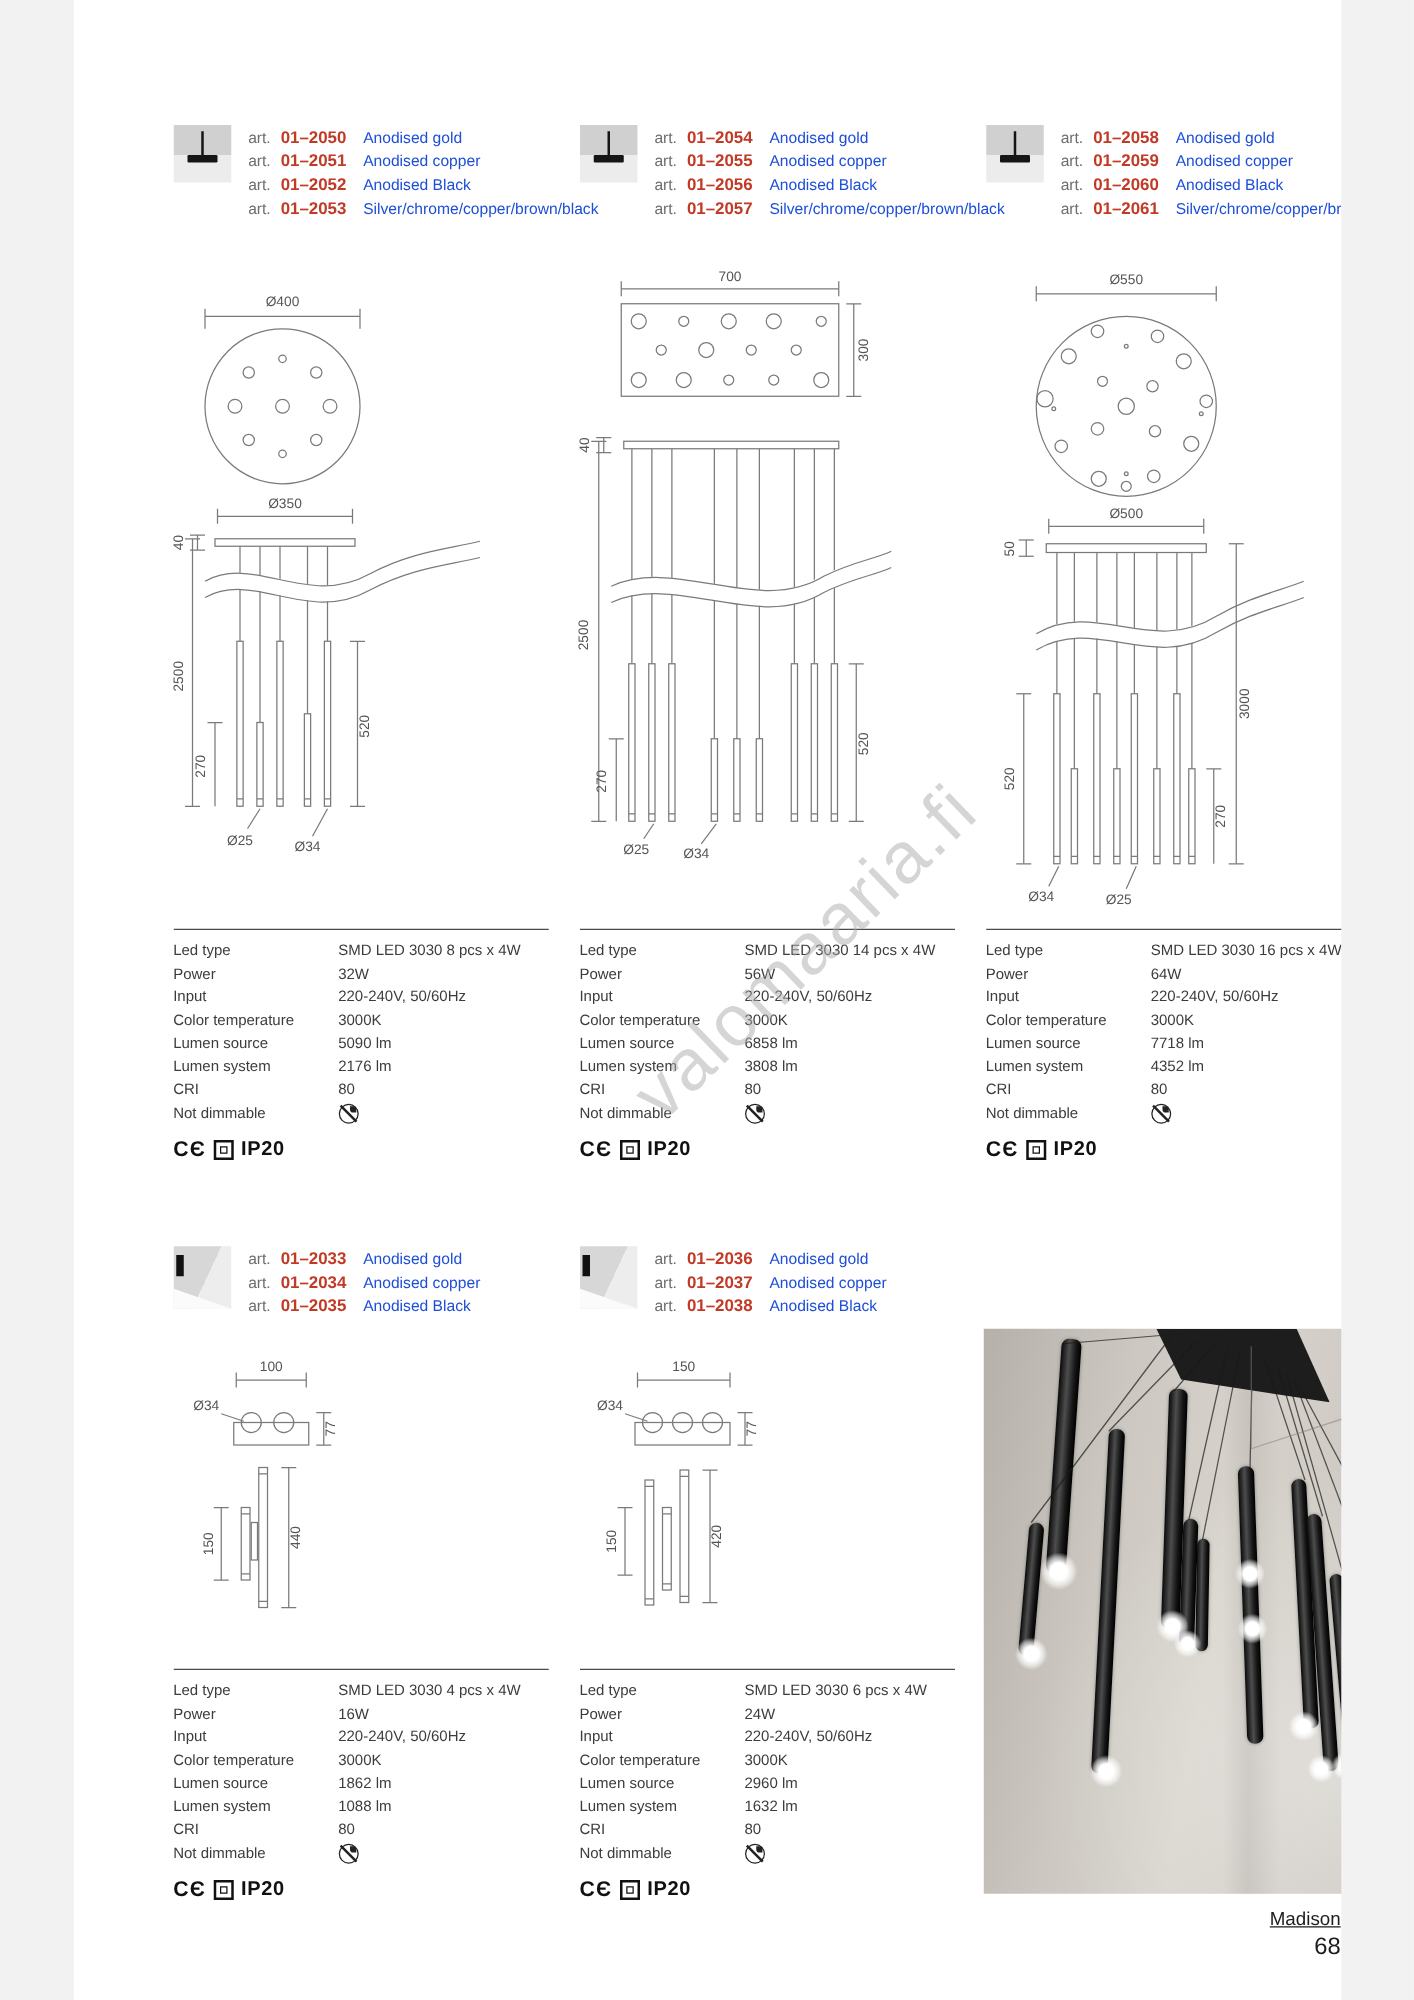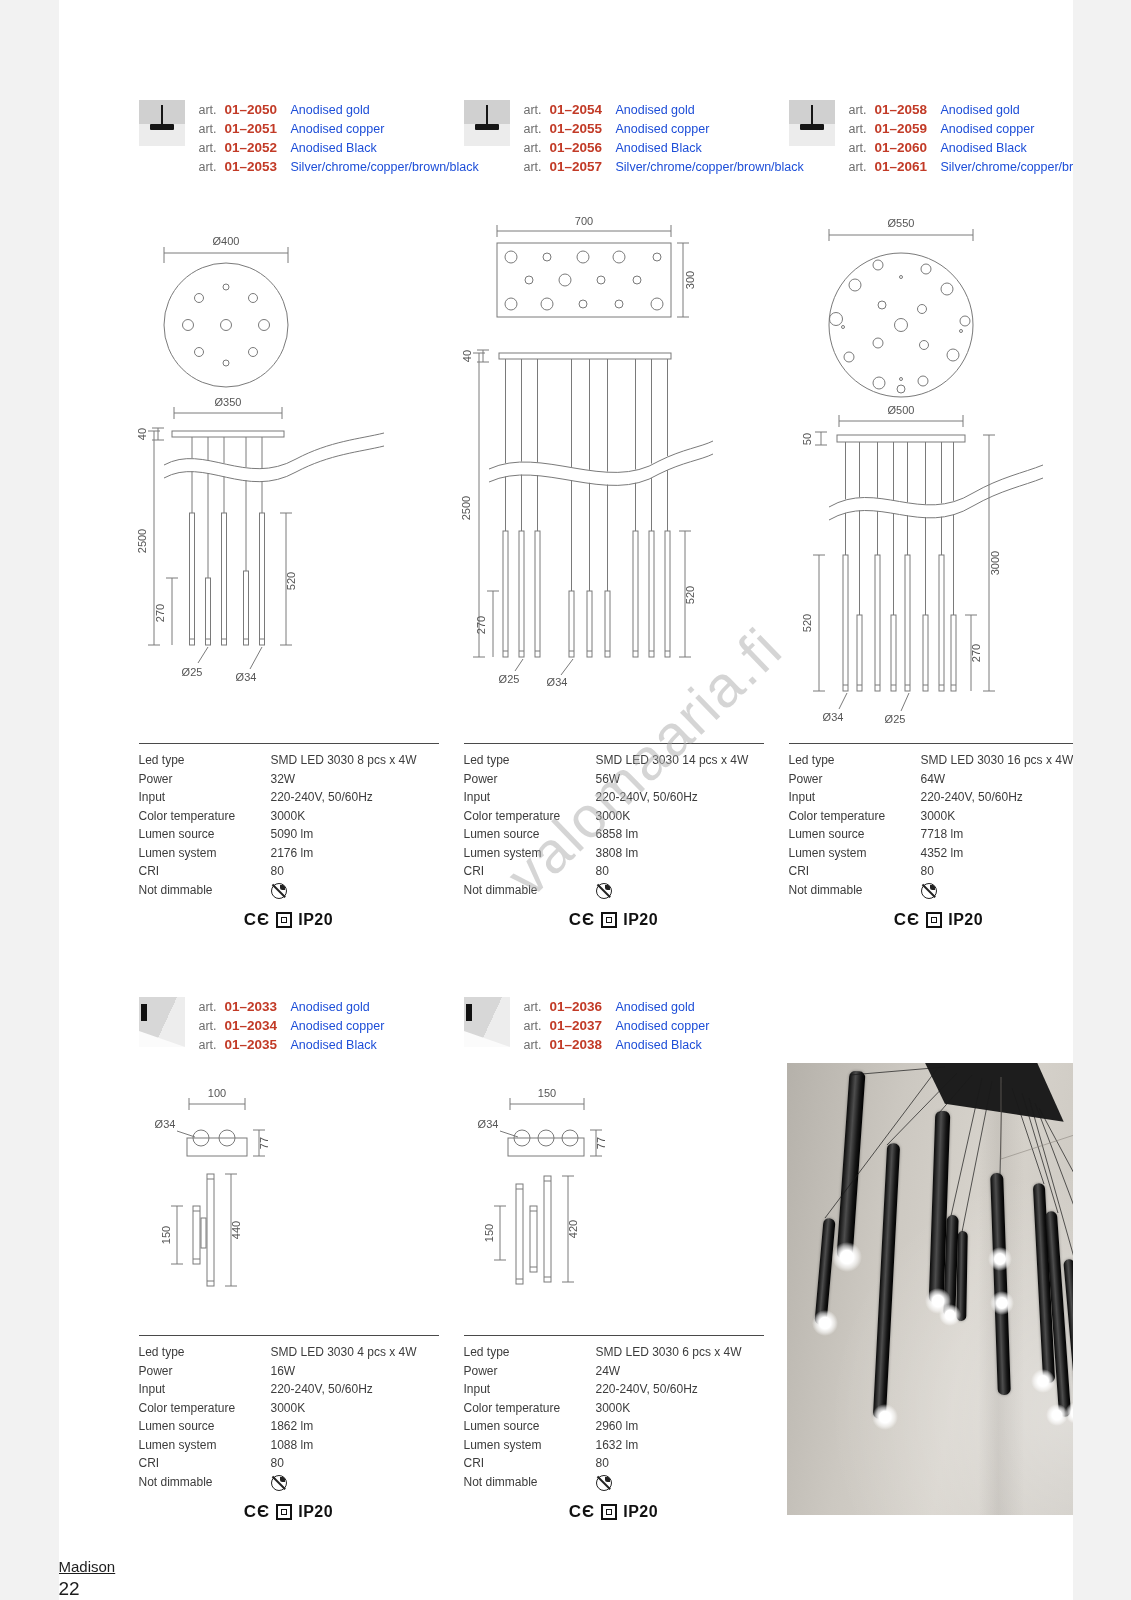--- a/index.html
+++ b/index.html
@@ -30,21 +30,21 @@
   .drawing path.erase{stroke:#ffffff;stroke-width:13;}
   .drawing text{fill:#555555;font-size:11px;font-family:"Liberation Sans",sans-serif;stroke:none;}
 
   
   .spec-table{position:absolute;width:300px;border-top:1.5px solid #4a4a4a;padding-top:9px;}
   .spec-row{display:flex;margin-bottom:4.5px;font-size:12px;color:#3c3c3c;line-height:14px;}
   .spec-label{width:132px;flex:0 0 auto;}
   .nd-icon{position:relative;width:14px;height:14px;border:1.5px solid #222;border-radius:50%;display:inline-block;}
   .nd-icon::before{content:'';position:absolute;left:-2px;top:6px;width:18px;height:1.5px;background:#222;transform:rotate(45deg);}
   .nd-icon::after{content:'';position:absolute;right:1px;top:1px;width:5px;height:5px;background:#222;border-radius:0 50% 0 50%;}
-  .cert-row{display:flex;align-items:center;gap:6px;margin-top:11px;justify-content:center;}
+  .cert-row{display:flex;align-items:center;gap:6px;margin-top:11px;}
   .ce-mark{font-size:17px;font-weight:bold;color:#111;letter-spacing:1px;}
   .sq-icon{width:12px;height:12px;border:2px solid #111;display:inline-flex;align-items:center;justify-content:center;}
   .sq-icon i{display:block;width:4px;height:4px;border:1.5px solid #111;}
   .ip-rating{font-size:16px;font-weight:800;color:#111;letter-spacing:.5px;}
 
   
   .photo{position:absolute;left:728px;top:1063px;width:330px;height:452px;overflow:hidden;
     background:
       linear-gradient(90deg,rgba(0,0,0,0) 58%,rgba(90,85,80,0.12) 64%,rgba(0,0,0,0) 72%),
       radial-gradient(120% 90% at 85% 78%,rgba(255,255,255,0.38),rgba(255,255,255,0) 60%),
@@ -53,21 +53,21 @@
     clip-path:polygon(42% 0,76% 0,84% 13%,48% 9%);}
   .ptube{position:absolute;border-radius:6px;
     background:linear-gradient(90deg,#0a0a0a 0%,#4d4d4d 40%,#161616 75%,#000 100%);
     box-shadow:0 0 3px rgba(0,0,0,0.35);}
   .photo-overlay{position:absolute;left:0;top:0;}
 
   
   .watermark{position:absolute;left:390px;top:728px;width:390px;text-align:center;
     transform:rotate(-44deg);font-size:58px;font-weight:400;letter-spacing:2px;
     color:rgba(172,172,172,0.5);pointer-events:none;z-index:5;}
-  .footer{position:absolute;left:0;right:0;top:1527px;text-align:left;color:#1d1d1d;margin-top:31px;}
+  .footer{position:absolute;left:0;right:0;top:1527px;text-align:right;color:#1d1d1d;}
   .footer-title{font-size:15px;text-decoration:underline;}
   .footer-page{font-size:19px;margin-top:3px;}
 </style>
 </head>
 <body>
 
 <div class="page">
 
   <div class="product-header" style="left:80px;top:100px">
     <div class="hdr-icon pendant">
@@ -810,16 +810,16 @@
           <circle cx="308" cy="338" r="10"></circle>
         <circle cx="321" cy="316" r="9"></circle>
       </g>
     </svg>
   </div>
 
   <div class="watermark">valomaaria.fi</div>
 
   <div class="footer">
     <div class="footer-title">Madison</div>
-    <div class="footer-page">22</div>
+    <div class="footer-page">68</div>
   </div>
 
 </div>
 
 </body></html>

